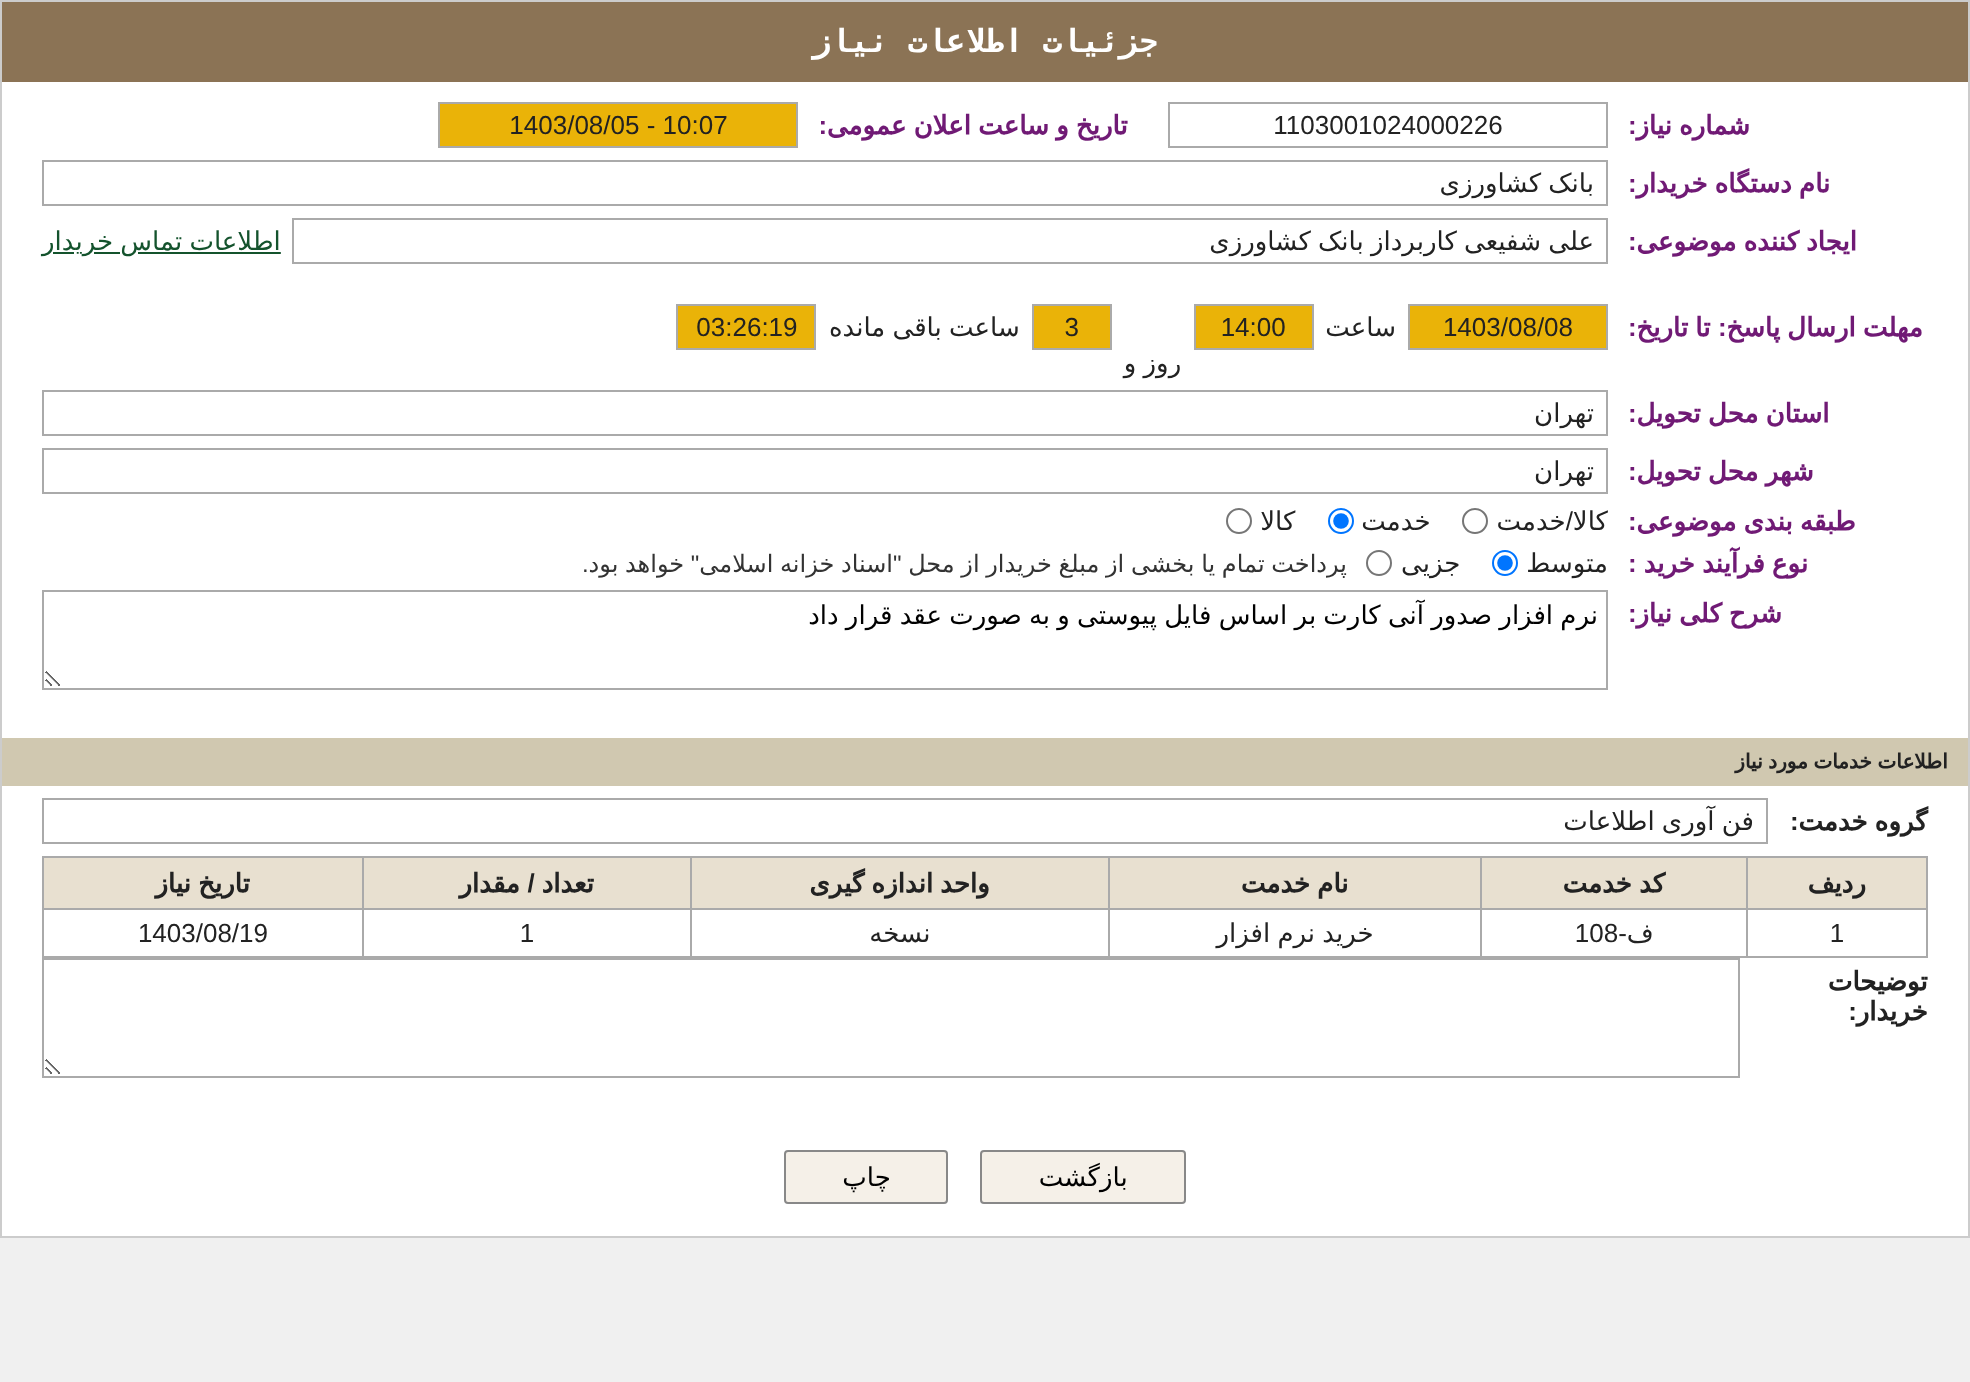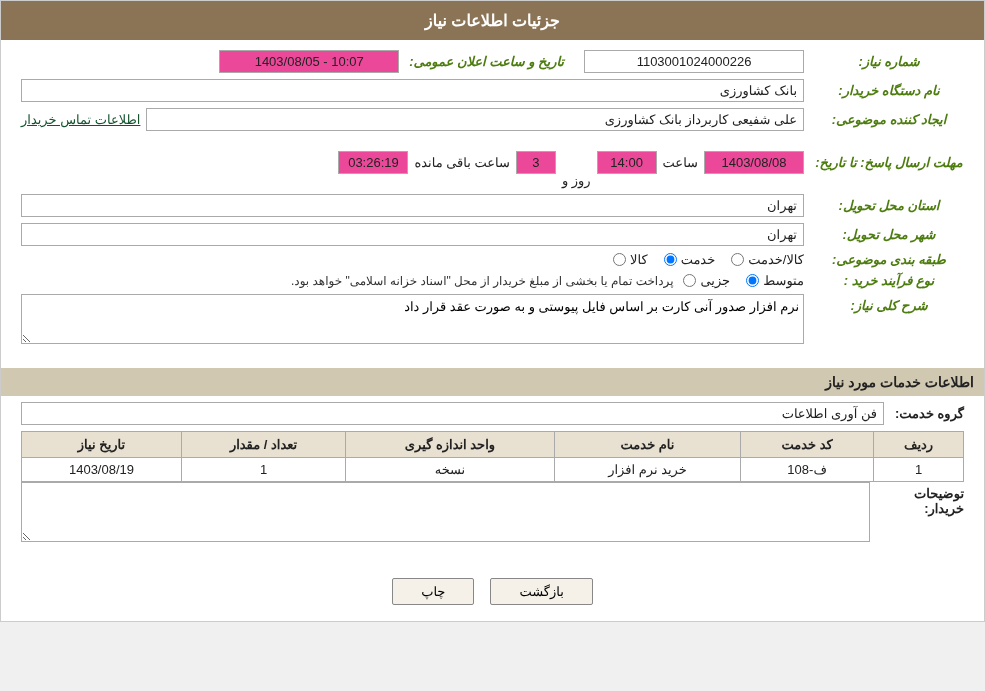--- a/index.html
+++ b/index.html
@@ -16,69 +16,69 @@
       background: #fff;
       border: 1px solid #ccc;
     }
     .page-header {
       background: #8B7355;
       color: #fff;
       text-align: center;
       padding: 10px 0;
       font-size: 16px;
       font-weight: bold;
+      font-family: Liberation Mono, monospace;
     }
     .section {
       padding: 10px 20px;
     }
     .row {
       display: flex;
       align-items: center;
       margin-bottom: 6px;
       direction: rtl;
     }
     .label {
-      color: #4d7c0f;
+      color: #701a75;
       font-weight: bold;
       white-space: nowrap;
       min-width: 160px;
-      text-align: center;
+      text-align: left;
       padding-left: 10px;
-      font-style: italic;
     }
     .field-box {
       border: 1px solid #aaa;
       background: #fff;
       padding: 3px 6px;
       min-height: 22px;
       min-width: 200px;
       direction: rtl;
     }
     .field-box.wide {
       flex: 1;
     }
     .link-text {
       color: #14532d;
       text-decoration: underline;
       cursor: pointer;
       margin-right: 6px;
     }
     .date-field {
       border: 1px solid #aaa;
-      background: #ec4899;
+      background: #eab308;
       padding: 3px 6px;
       min-height: 22px;
       direction: ltr;
       text-align: center;
     }
     .section-header {
       background: #d0c8b0;
       padding: 6px 10px;
       font-weight: bold;
-      font-size: 14px;
+      font-size: 10px;
       margin: 8px 0 6px 0;
       text-align: right;
     }
     .radio-group {
       display: flex;
       gap: 16px;
       align-items: center;
       direction: rtl;
     }
     .radio-item {

